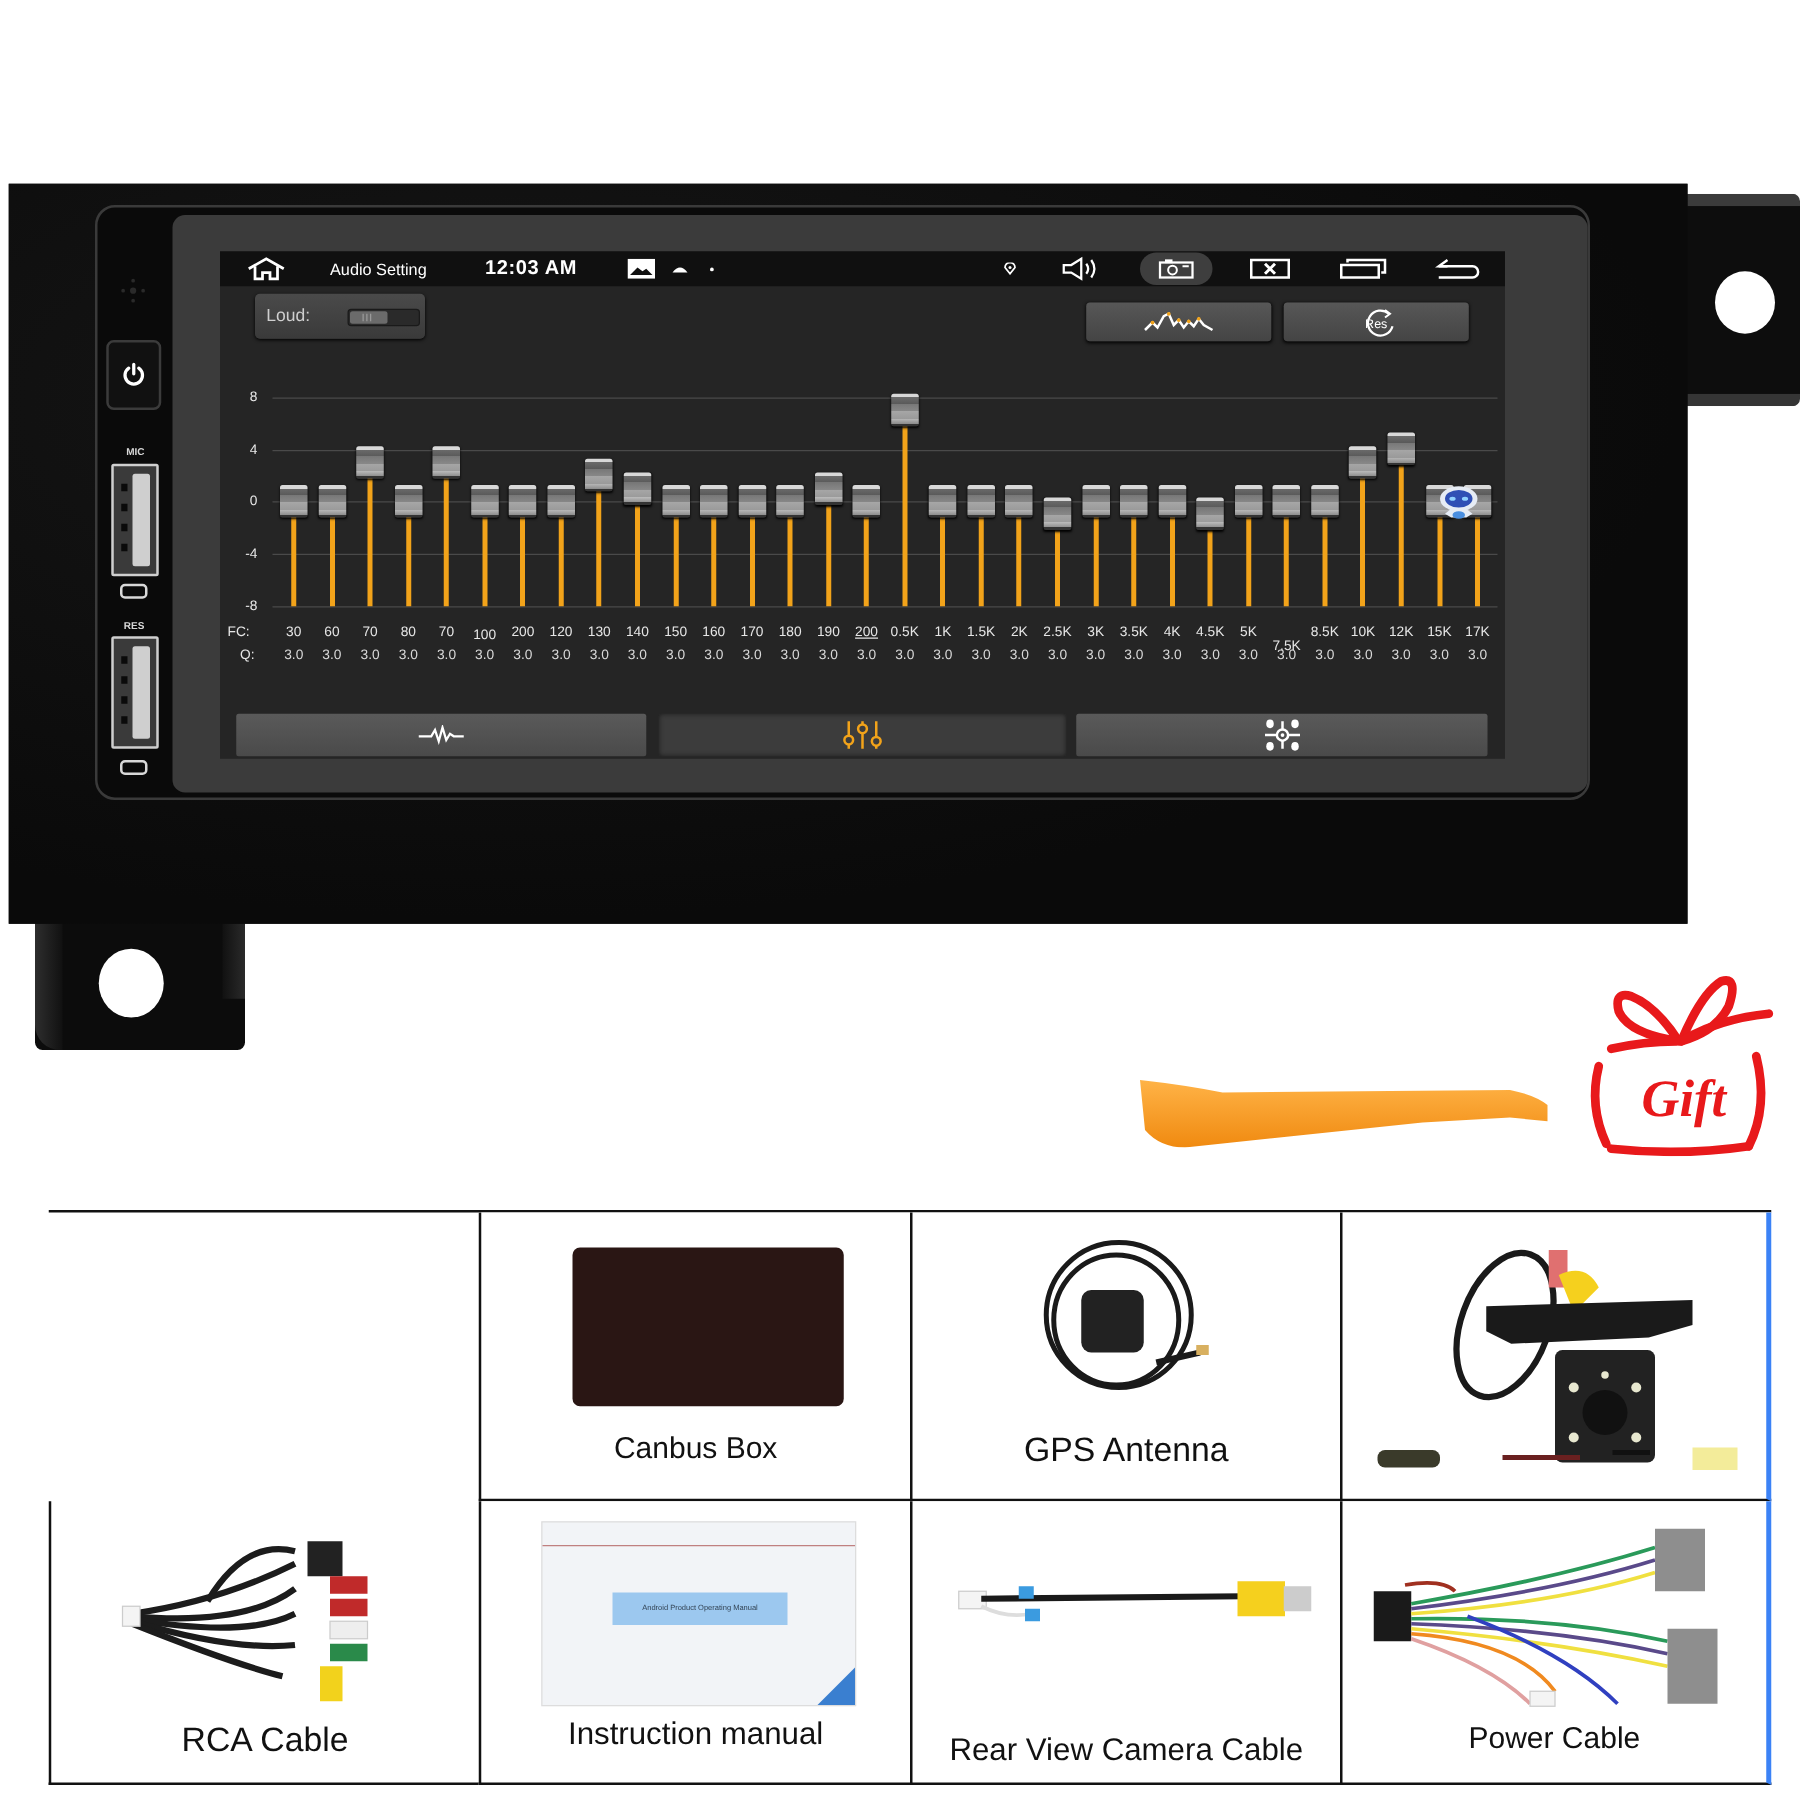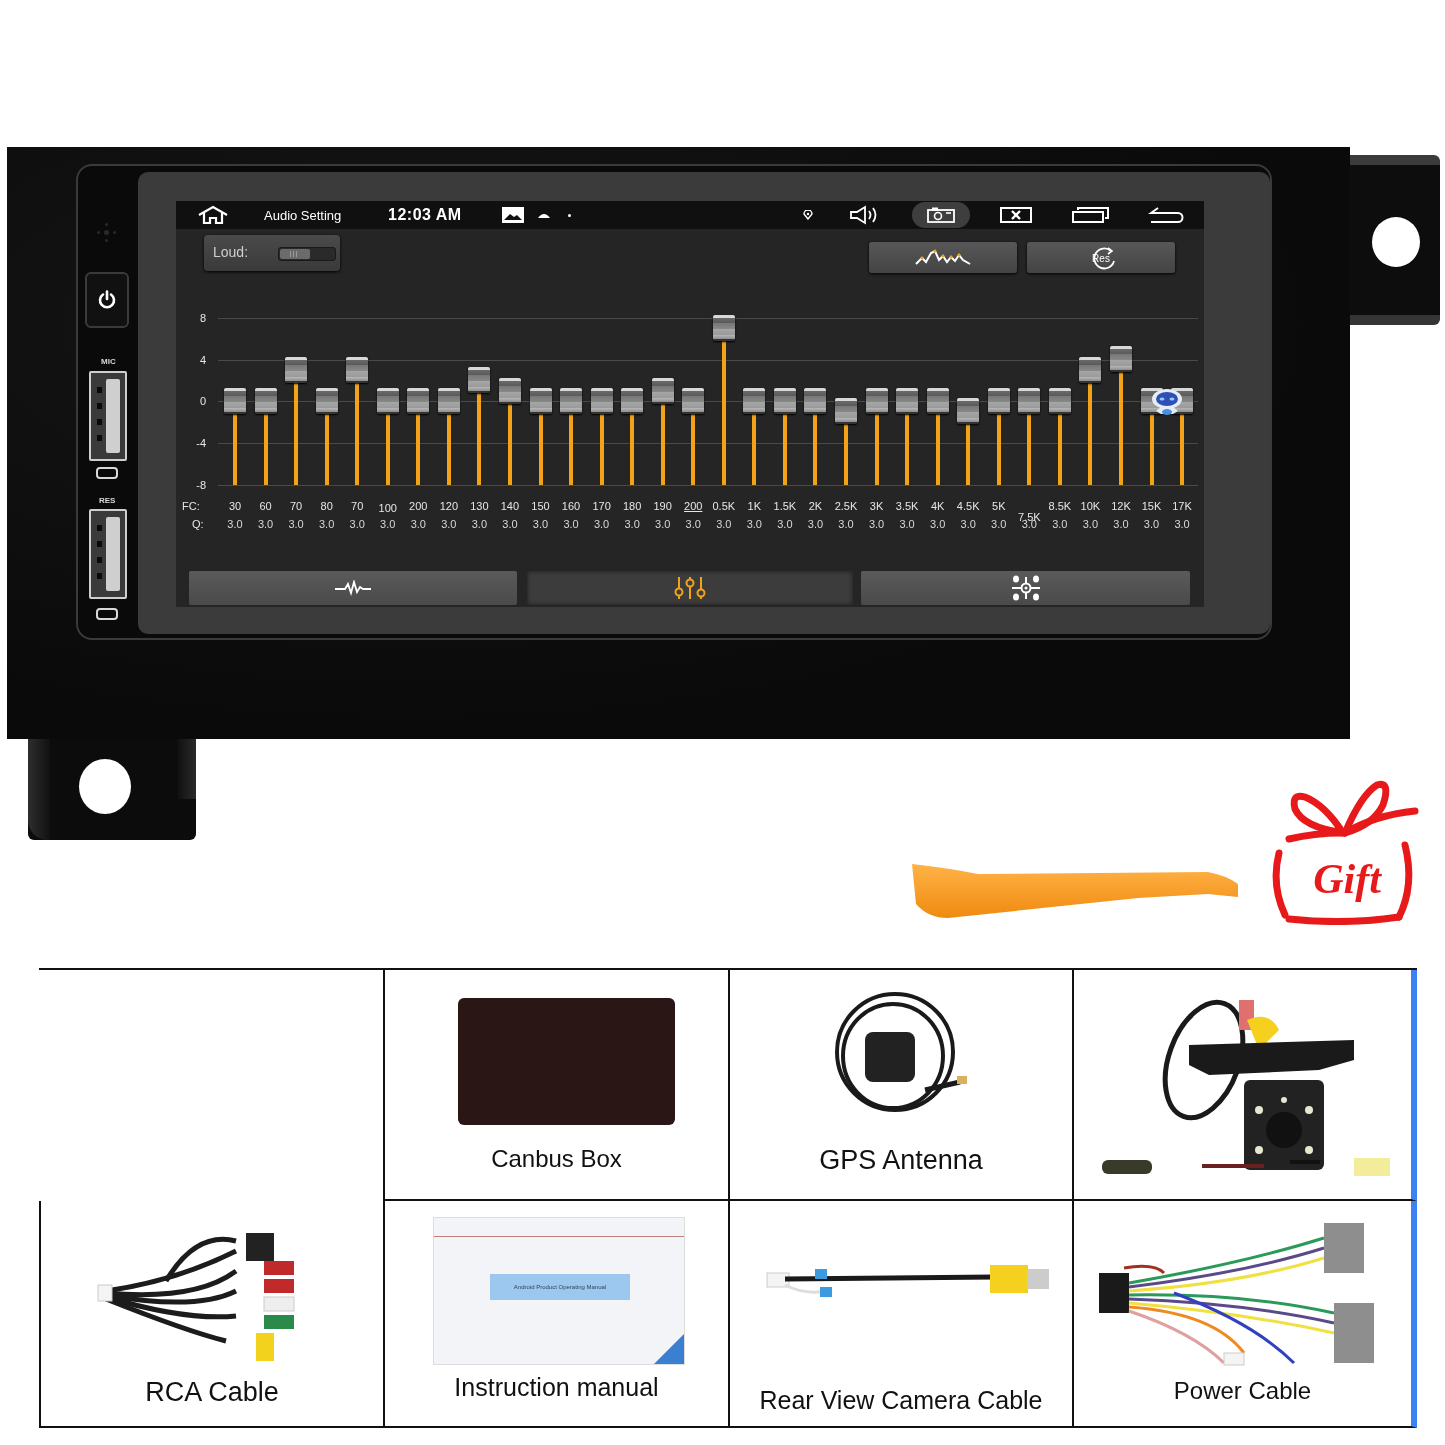--- a/index.html
+++ b/index.html
@@ -63,21 +63,21 @@
 
   .robot { position: absolute; left: 972px; top: 186px; width: 38px; height: 34px; }
 
   
   .pry-tool { position: absolute; left: 908px; top: 860px; width: 332px; height: 58px; }
   .gift { position: absolute; left: 1265px; top: 775px; width: 160px; height: 150px; }
 
   
   .grid { position: absolute; left: 39px; top: 968px; width: 1378px; height: 460px; border-top: 2px solid #111; border-bottom: 2px solid #111; }
   .cell { position: absolute; border-left: 2px solid #111; border-bottom: 2px solid #111; background: #fff; overflow: hidden; }
-  .cell.last-col { border-right: 6px solid #3b82f6; }
+  .cell.last-col { border-right: 4px solid #3b82f6; }
   .cell .cap { position: absolute; left: 0; right: 0; text-align: center; color: #111; font-size: 27px; font-family: "Liberation Sans", sans-serif; }
   .cell .pic { position: absolute; }
 </style>
 </head>
 <body>
 
 <div class="bracket-r">
     <div class="hole"></div>
   </div>
 <div class="bracket-l">

